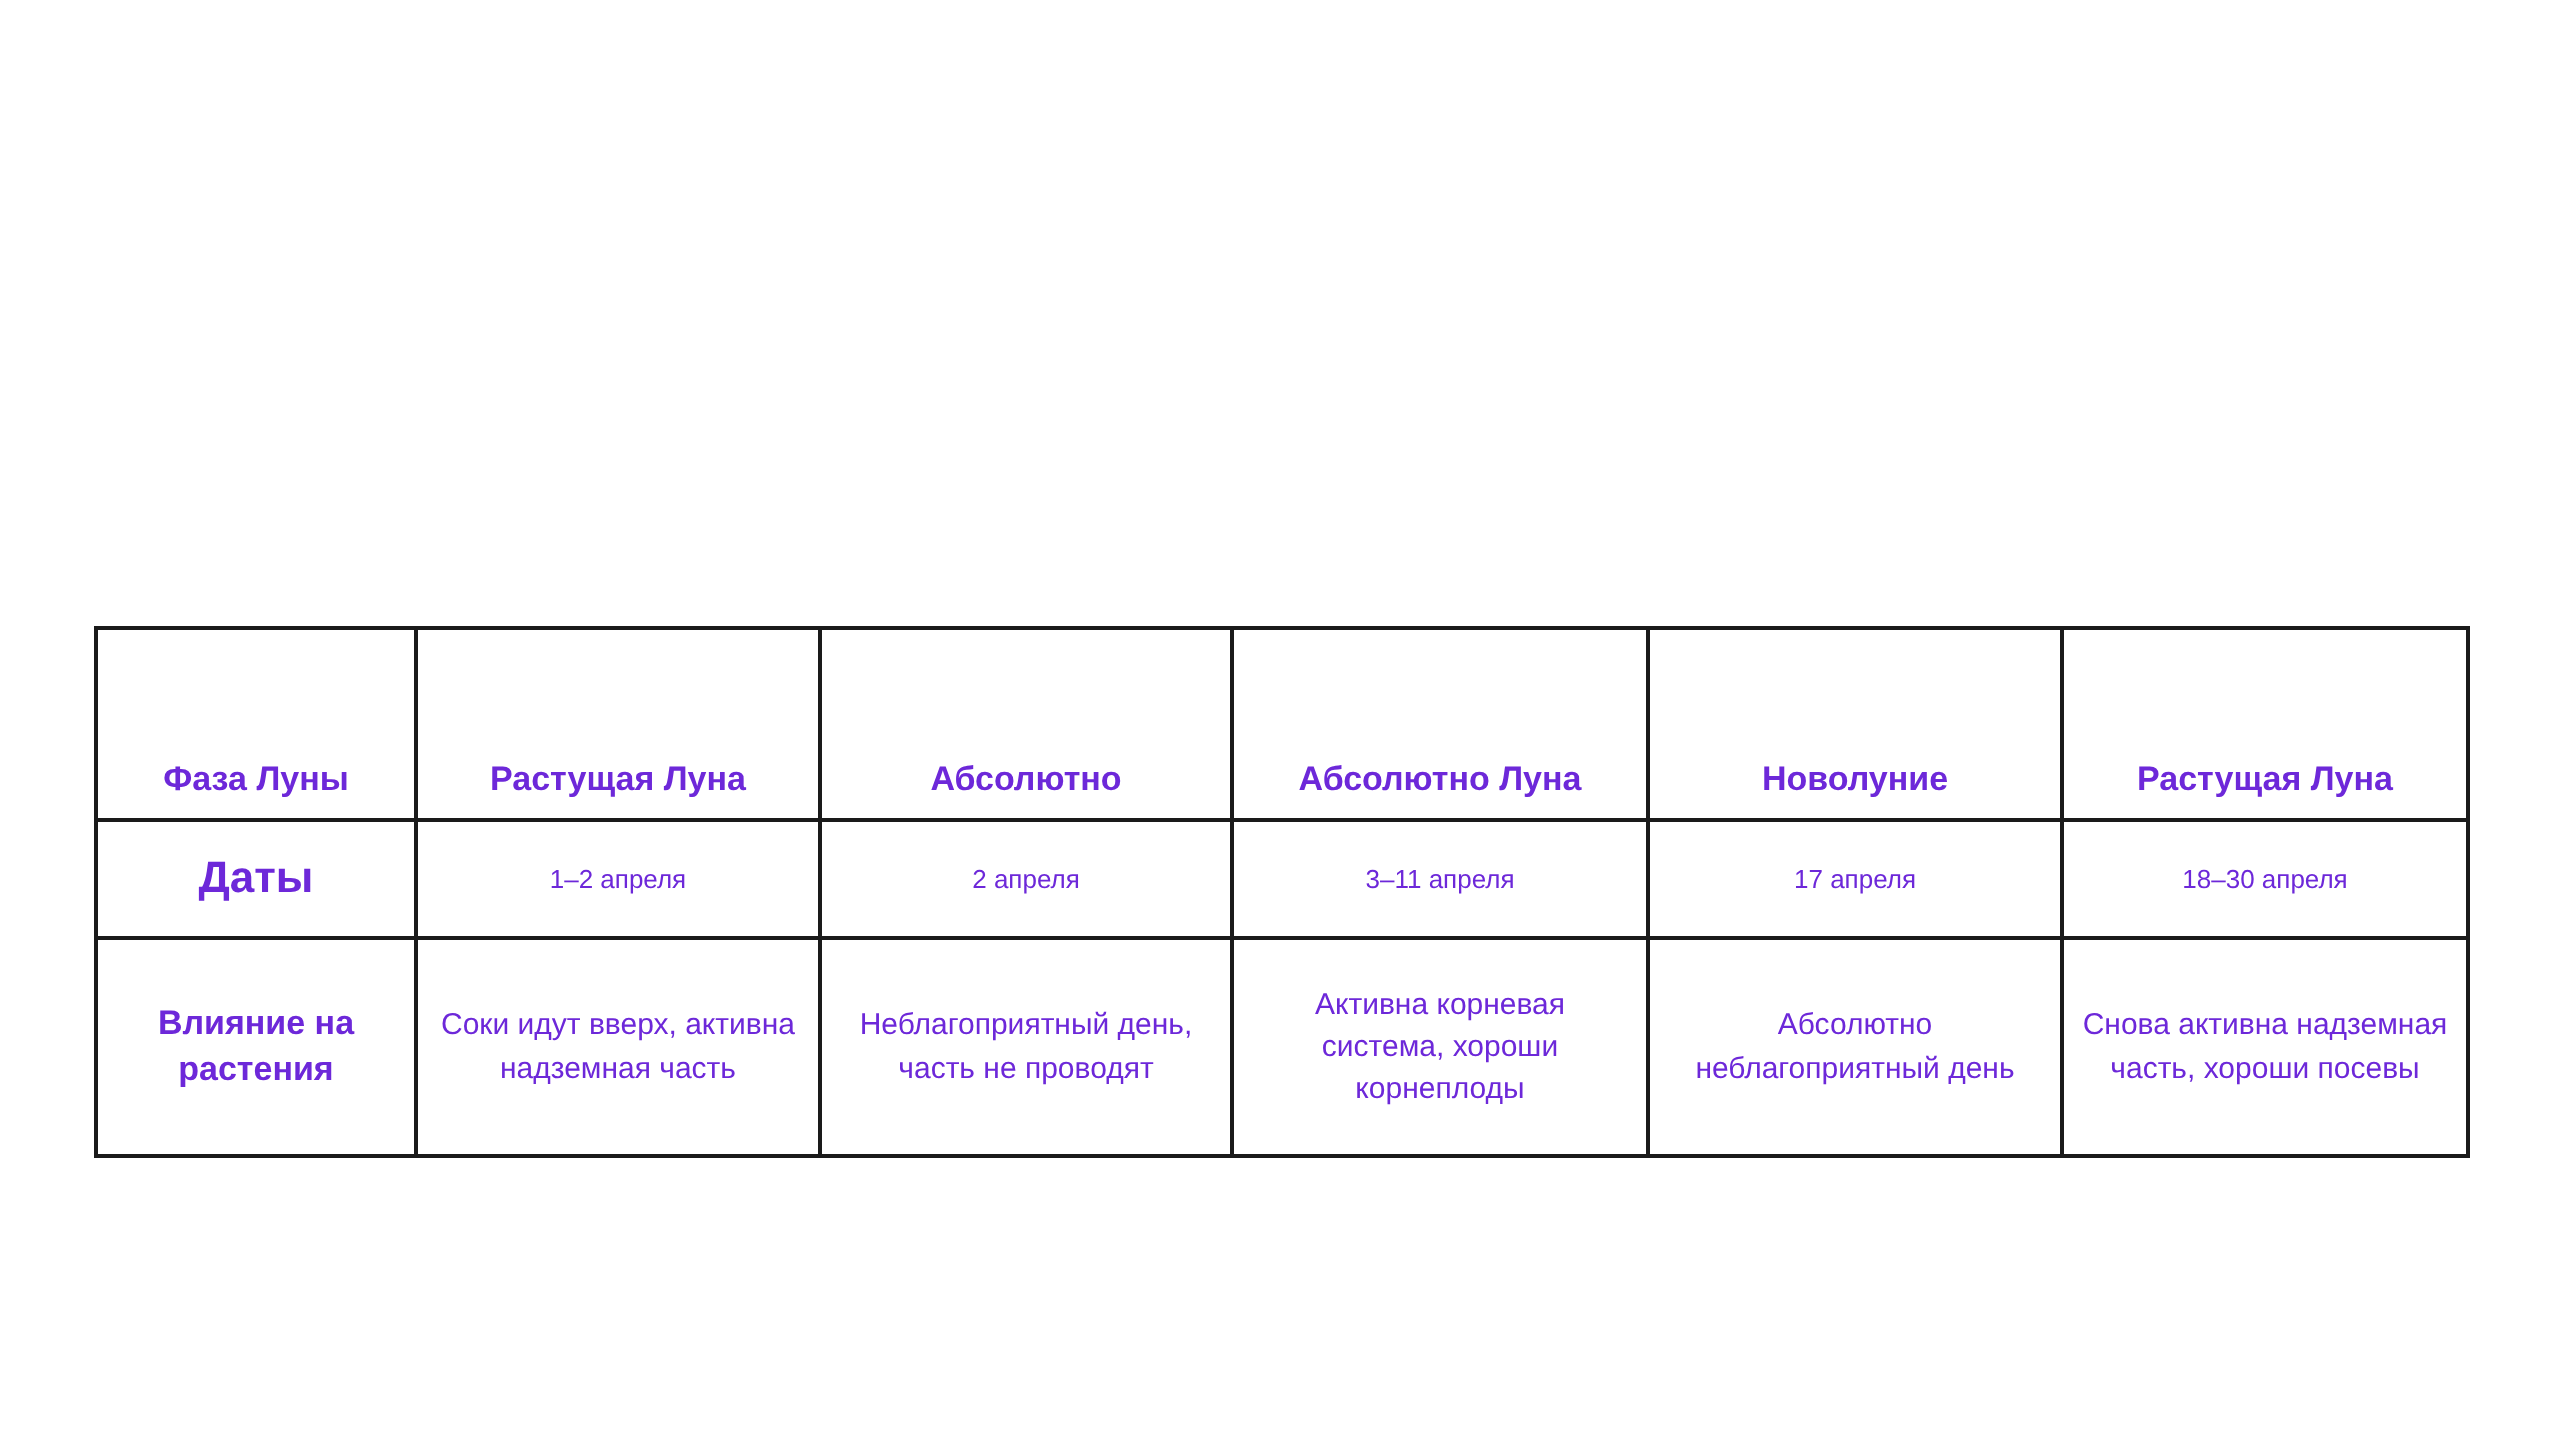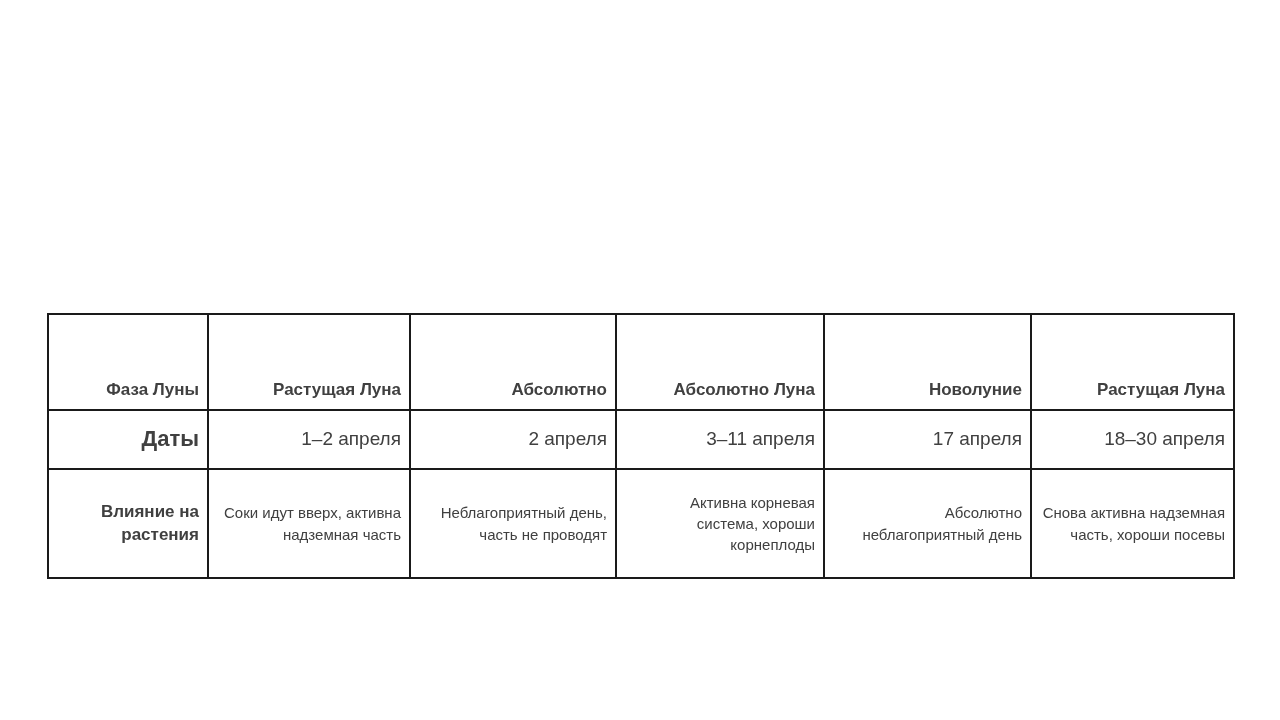--- a/index.html
+++ b/index.html
@@ -45,24 +45,24 @@
 
   table.moon-table {
     border-collapse: collapse;
     table-layout: fixed;
     width: 1186px;
     background: #ffffff;
   }
 
   table.moon-table td {
     border: 2px solid #1a1a1a;
-    text-align: right;
+    text-align: center;
     vertical-align: middle;
     padding: 5px 8px;
-    color: #404040;
+    color: #6d28d9;
   }
 
   
   col.c1 { width: 160px; }
   col.c2 { width: 202px; }
   col.c3 { width: 206px; }
   col.c4 { width: 208px; }
   col.c5 { width: 207px; }
   col.c6 { width: 203px; }
 
@@ -70,21 +70,21 @@
     height: 80px;
     font-size: 17px;
     font-weight: bold;
     line-height: 1.25;
     vertical-align: bottom;
     padding-bottom: 9px;
   }
 
   tr.row-dates td {
     height: 47px;
-    font-size: 19px;
+    font-size: 13px;
     font-weight: normal;
     line-height: 1.2;
   }
   tr.row-dates td.rowlabel {
     font-weight: bold;
     font-size: 22px;
   }
 
   tr.row-effect td {
     height: 97px;

